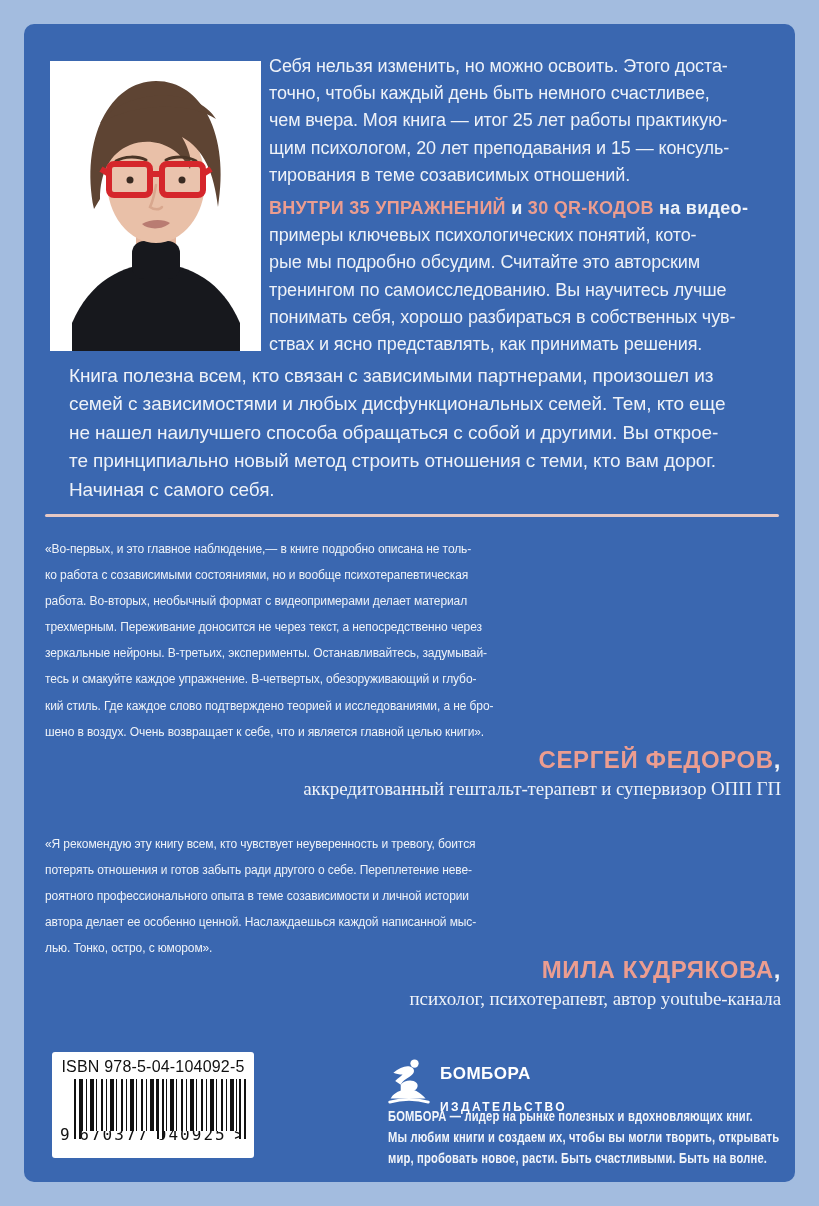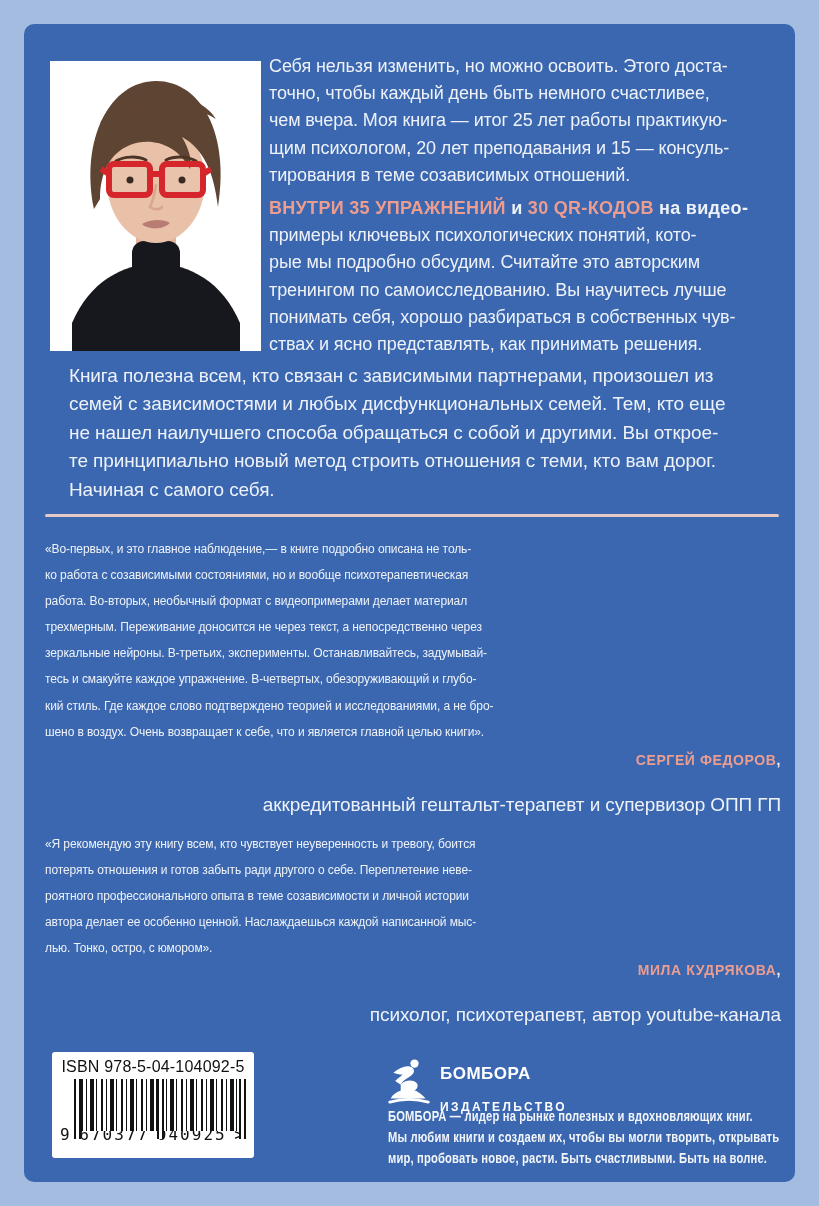--- a/index.html
+++ b/index.html
@@ -24,23 +24,23 @@
   .para2{left:245px;top:171px;width:516px;font-size:18px;line-height:27.2px;letter-spacing:-0.1px;}
   .lead{font-weight:bold;letter-spacing:0.3px;}
   .accent{color:#ec9d90;}
   .para3{left:21px;top:338px;width:736px;font-size:19px;line-height:28.4px;letter-spacing:-0.1px;margin-left:24px;}
   .divider{position:absolute;left:21px;top:490px;width:734px;height:3px;background:#e6c8c4;border-radius:2px;}
   .quote{left:21px;top:512px;width:736px;font-size:12px;line-height:26.1px;letter-spacing:-0.1px;}
   .quote2{top:807px;}
   .attr{position:absolute;left:21px;width:736px;text-align:right;color:#eef2f8;}
   .attr1{top:724px;}
   .attr2{top:934px;}
-  .attr-name{font-size:14px;font-weight:bold;letter-spacing:0.6px;color:#ec9d90;line-height:24px;}
+  .attr-name{font-size:24px;font-weight:bold;letter-spacing:0.6px;color:#ec9d90;line-height:24px;}
   .attr-comma{color:#eef2f8;font-weight:bold;}
-  .attr-role{font-size:19px;line-height:24px;margin-top:21px;letter-spacing:-0.1px;}
+  .attr-role{font-size:19px;line-height:24px;margin-top:5px;letter-spacing:-0.1px;font-family:Liberation Serif, serif;}
   .barcode-box{
     position:absolute;left:28px;top:1028px;width:202px;height:106px;
     background:#ffffff;border-radius:3px;color:#111;
   }
   .isbn{font-size:16px;text-align:center;margin-top:6px;letter-spacing:0.2px;}
   .bars-wrap{position:relative;margin:3px 8px 0 22px;height:60px;}
   .bars{
     position:absolute;left:7px;right:7px;top:0;height:52px;
     background:repeating-linear-gradient(90deg,
       #121212 0 2px,#ffffff 2px 5px,#121212 5px 6px,#ffffff 6px 9px,

